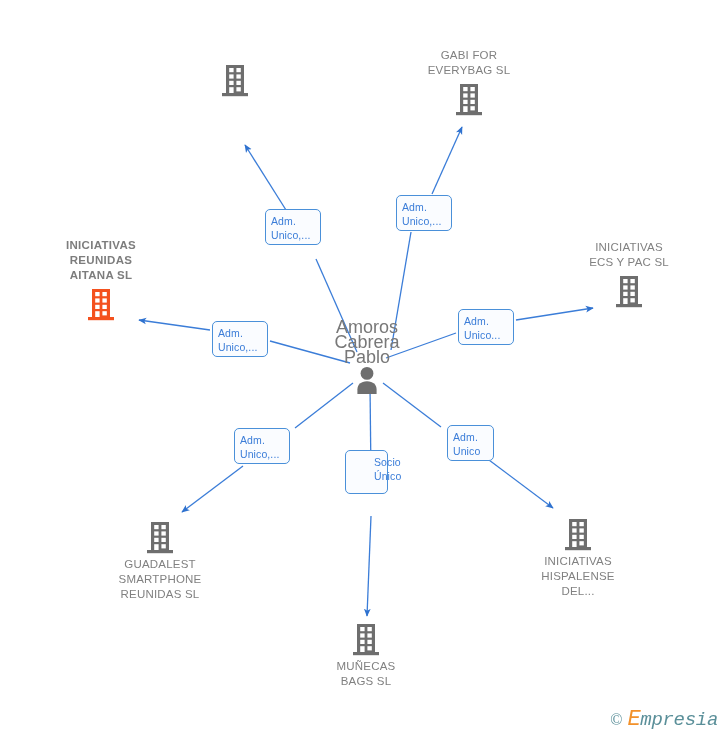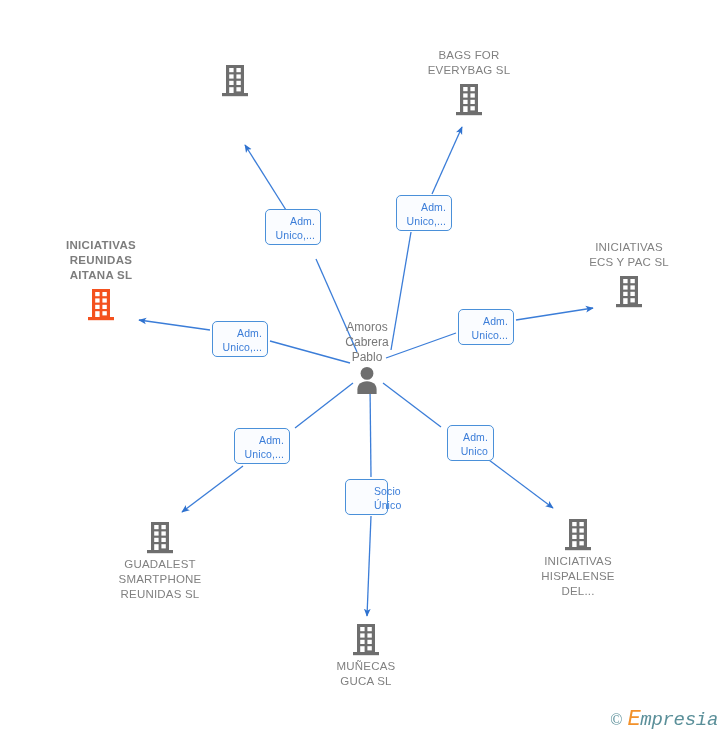--- a/index.html
+++ b/index.html
@@ -41,21 +41,21 @@
     margin: 0 auto;
   }
   .node .caption {
     display: block;
     font-size: 11.5px;
     color: #818181;
     letter-spacing: .2px;
     white-space: pre-line;
   }
   .node.person .caption {
-    font-size: 12px;
+    font-size: 18px;
     color: #787878;
     letter-spacing: 0;
   }
   .node.highlight .caption {
     color: #7d7d7d;
     font-weight: bold;
     letter-spacing: .3px;
   }
   
   .node.cap-top .caption { margin-bottom: 4px; }
@@ -64,21 +64,21 @@
   
   .edge-label {
     position: absolute;
     box-sizing: border-box;
     border: 1px solid #4a90d9;
     border-radius: 5px;
     background: #fafcff;
     color: #3b7dd8;
     font-size: 10.5px;
     line-height: 14px;
-    text-align: right;
+    text-align: left;
     padding: 4px 5px 4px 5px;
     white-space: pre-line;
     letter-spacing: .1px;
   }
 </style>
 </head>
 <body>
 
 <div id="canvas">
 
@@ -119,21 +119,21 @@
             <rect x="7.2" y="11.4" width="4.4" height="4.2"></rect>
             <rect x="14.4" y="11.4" width="4.4" height="4.2"></rect>
             <rect x="7.2" y="17.8" width="4.4" height="4.2"></rect>
             <rect x="14.4" y="17.8" width="4.4" height="4.2"></rect>
             <rect x="7.2" y="24.2" width="4.4" height="5.8"></rect>
             <rect x="14.4" y="24.2" width="4.4" height="4.2"></rect>
           </g>
         </svg>
       </div>
       <div class="node cap-top" style="left: 469px; top: 48px;">
-        <span class="caption">BAGS FOR
+        <span class="caption">GABI FOR
 EVERYBAG  SL</span>
         <svg class="glyph" width="26" height="34" viewBox="0 0 26 34" aria-hidden="true">
           <g fill="#6e6e6e">
             <rect x="4" y="2" width="18" height="28"></rect>
             <rect x="0" y="30" width="26" height="3.2"></rect>
           </g>
           <g fill="#ffffff">
             <rect x="7.2" y="5" width="4.4" height="4.2"></rect>
             <rect x="14.4" y="5" width="4.4" height="4.2"></rect>
             <rect x="7.2" y="11.4" width="4.4" height="4.2"></rect>
@@ -239,21 +239,21 @@
             <rect x="14.4" y="5" width="4.4" height="4.2"></rect>
             <rect x="7.2" y="11.4" width="4.4" height="4.2"></rect>
             <rect x="14.4" y="11.4" width="4.4" height="4.2"></rect>
             <rect x="7.2" y="17.8" width="4.4" height="4.2"></rect>
             <rect x="14.4" y="17.8" width="4.4" height="4.2"></rect>
             <rect x="7.2" y="24.2" width="4.4" height="5.8"></rect>
             <rect x="14.4" y="24.2" width="4.4" height="4.2"></rect>
           </g>
         </svg>
         <span class="caption">MUÑECAS
-GUCA SL</span>
+BAGS SL</span>
       </div>
       <div class="node person cap-bottom" style="left: 367px; top: 317px;">
         <span class="caption">Amoros
 Cabrera
 Pablo</span>
         <svg class="glyph" width="30" height="30" viewBox="0 0 30 30" aria-hidden="true">
           <circle cx="15" cy="8.4" r="6.4" fill="#6e6e6e"></circle>
           <path d="M15 16.2c-6.2 0-9.6 3.6-9.6 8.2V29h19.2v-4.6c0-4.6-3.4-8.2-9.6-8.2z" fill="#6e6e6e"></path>
         </svg>
       </div>
@@ -263,21 +263,21 @@
       <div class="edge-label" style="left: 265px; top: 209px; width: 56px; height: 36px;">Adm.
 Unico,...</div>
       <div class="edge-label" style="left: 396px; top: 195px; width: 56px; height: 36px;">Adm.
 Unico,...</div>
       <div class="edge-label" style="left: 212px; top: 321px; width: 56px; height: 36px;">Adm.
 Unico,...</div>
       <div class="edge-label" style="left: 458px; top: 309px; width: 56px; height: 36px;">Adm.
 Unico...</div>
       <div class="edge-label" style="left: 234px; top: 428px; width: 56px; height: 36px;">Adm.
 Unico,...</div>
-      <div class="edge-label" style="left: 345px; top: 479px; width: 43px; height: 36px; padding-left: 28px;">Socio
+      <div class="edge-label" style="left: 345px; top: 450px; width: 43px; height: 44px; padding-left: 28px;">Socio
 Único</div>
       <div class="edge-label" style="left: 447px; top: 425px; width: 47px; height: 36px;">Adm.
 Unico</div>
     </div>
 
   <div id="watermark" style="position:absolute;right:10px;bottom:8px;display:flex;align-items:center;gap:5px;">
     <span style="font-size:16px;color:#5a8f99;font-family:'Liberation Serif',serif;">©</span>
     <span style="font-family:Liberation Mono, monospace;font-size:19px;font-style:italic;color:#5a8f99;letter-spacing:-.3px;">
       <span style="color:#f2912a;font-size:22px;">E</span><span>mpresia</span>
     </span>

